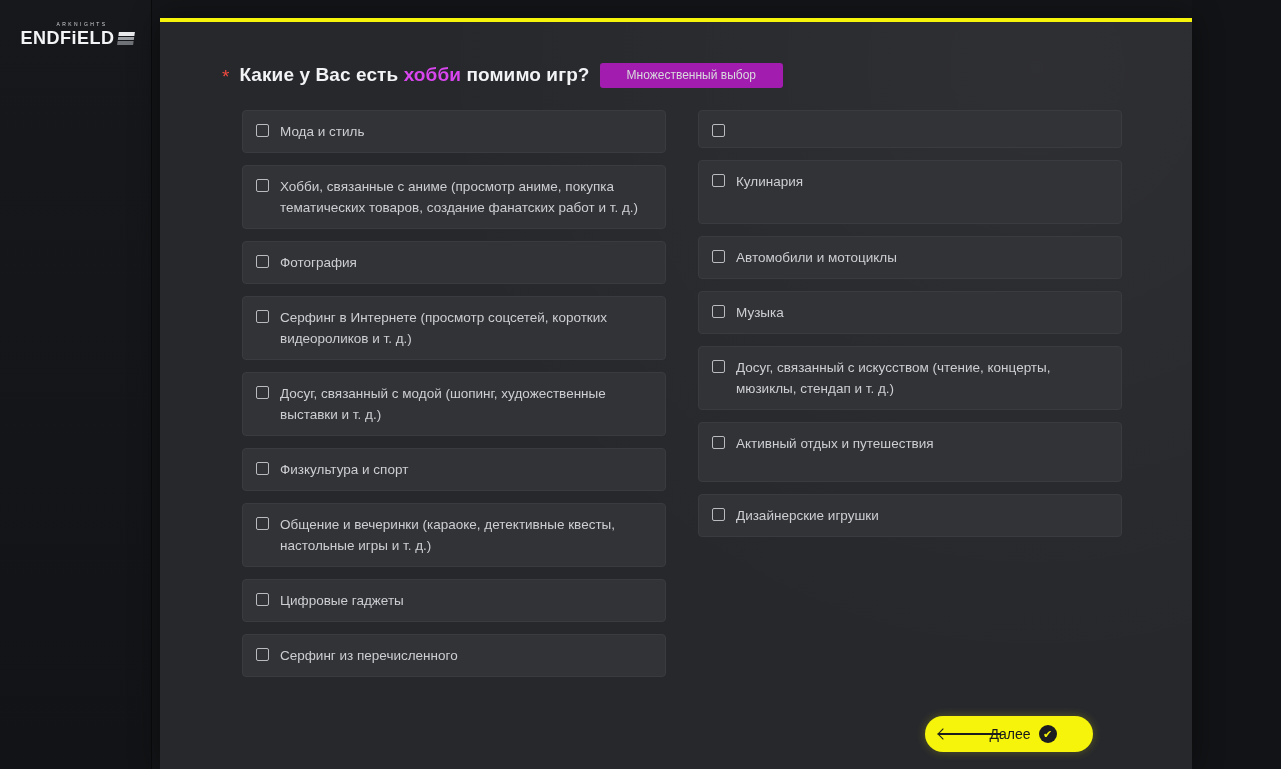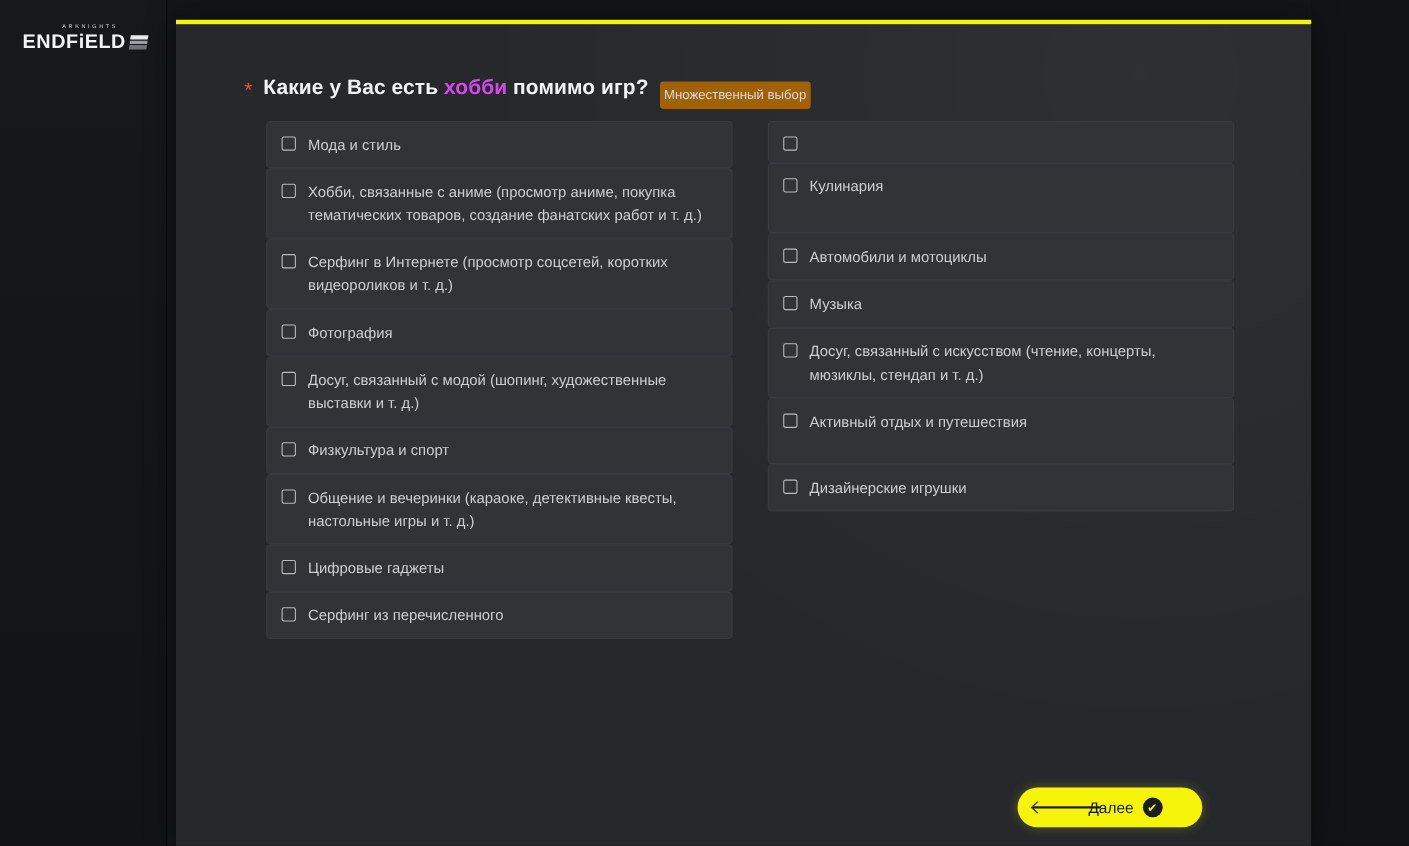--- a/index.html
+++ b/index.html
@@ -105,45 +105,45 @@
     top: 2px;
   }
   .q-title {
     font-size: 19px;
     font-weight: 700;
     color: #f2f3f5;
     letter-spacing: .1px;
   }
   .q-title .hl { color: #d946ef; }
   .multi-badge {
-    background: #a16207;
+    background: #a21caf;
     color: #d9dadd;
     font-size: 12px;
-    padding: 5px 4px 6px;
+    padding: 5px 27px 6px;
     border-radius: 3px;
     white-space: nowrap;
     position: relative;
     top: 1px;
-    margin-top: 11px;
   }
 
   .options {
     position: absolute;
     top: 88px;
     left: 82px;
     width: 880px;
     display: grid;
     grid-template-columns: 424px 424px;
     column-gap: 32px;
     grid-auto-flow: column;
     align-content: start;
   }
   .col {
     display: flex;
     flex-direction: column;
+    gap: 12px;
   }
 
   .opt {
     background: #323337;
     border: 1px solid #3a3b40;
     border-radius: 4px;
     min-height: 38px;
     display: flex;
     align-items: flex-start;
     padding: 10px 14px 10px 13px;
@@ -260,25 +260,25 @@
         <div class="opt">
           <span class="box"></span>
           <span class="opt-label">Мода и стиль</span>
         </div>
         <div class="opt">
           <span class="box"></span>
           <span class="opt-label">Хобби, связанные с аниме (просмотр аниме, покупка тематических товаров, создание фанатских работ и т. д.)</span>
         </div>
         <div class="opt">
           <span class="box"></span>
+          <span class="opt-label">Фотография</span>
+        </div>
+        <div class="opt">
+          <span class="box"></span>
           <span class="opt-label">Серфинг в Интернете (просмотр соцсетей, коротких видеороликов и т. д.)</span>
-        </div>
-        <div class="opt">
-          <span class="box"></span>
-          <span class="opt-label">Фотография</span>
         </div>
         <div class="opt">
           <span class="box"></span>
           <span class="opt-label">Досуг, связанный с модой (шопинг, художественные выставки и т. д.)</span>
         </div>
         <div class="opt">
           <span class="box"></span>
           <span class="opt-label">Физкультура и спорт</span>
         </div>
         <div class="opt">

